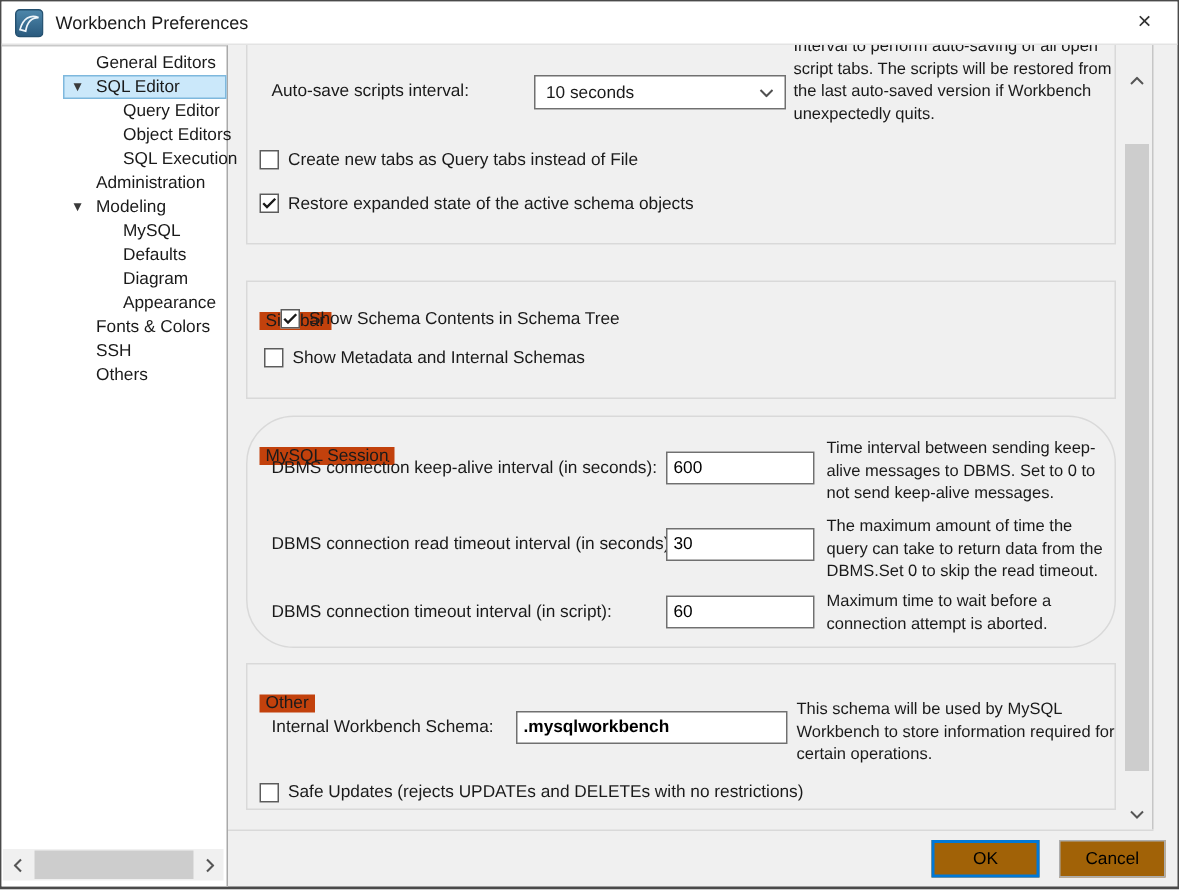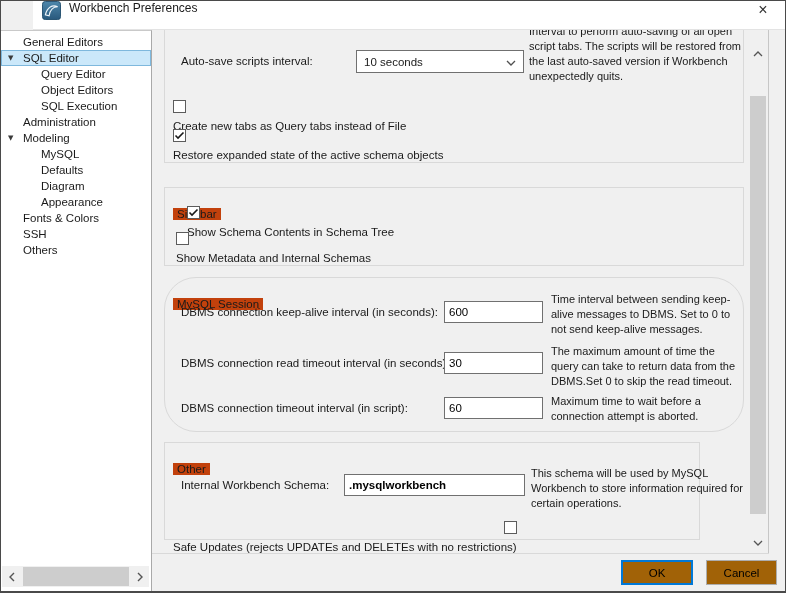--- a/index.html
+++ b/index.html
@@ -5,28 +5,28 @@
   * { box-sizing: border-box; }
   html,body { margin:0; padding:0; }
   body { font-family:"Liberation Sans", sans-serif; }
 
   .win { position:relative; width:786px; height:593px; background:#f0f0f0;
          border:1px solid #4a4a4a; border-bottom-width:2px;
          font-size:11.5px; color:#1a1a1a; overflow:hidden; }
 
   
   .titlebar { position:absolute; top:0; left:0; right:0; height:29px; background:var(--titlebar-bg,#fff);
-              display:flex; align-items:flex-start; padding:0 9px; border-bottom:1px solid #e3e3e3;margin-left:32px; }
+              display:flex; align-items:center; padding:0 9px; border-bottom:1px solid #e3e3e3; }
   .tb-title { margin-left:8px; font-size:12px; }
   .tb-close { margin-left:auto; width:26px; text-align:center; font-size:16px; color:#333; cursor:default; }
 
   
   .sidebar { position:absolute; top:29px; left:0; width:151px; bottom:0; background:var(--sidebar-bg,#fff);
              border-right:1px solid #a9a9a9; border-top:1px solid #c9c9c9; }
-  .tree { padding-top:3px; }
+  .tree { padding-top:3px;margin-left:41px; }
   .ti { position:relative; height:16px; line-height:16px; white-space:nowrap; font-size:11.5px; }
   .ti .exp { position:absolute; left:7px; top:0; font-size:7px; color:#3a3a3a; font-family:"DejaVu Sans", sans-serif; }
   .ti.l1 { padding-left:22px; }
   .ti.l2 { padding-left:40px; }
   .ti.sel { background:var(--selection-bg,#cbe8fa); outline:1px solid var(--selection-border,#7eb8dd); outline-offset:-1px; }
 
   
   .hscroll { position:absolute; left:1px; right:2px; bottom:4px; height:21px; background:#f0f0f0; }
   .hs-btn { position:absolute; top:0; width:19px; height:21px; display:flex; align-items:center; justify-content:center; }
   .hs-left { left:0; } .hs-right { right:0; }
@@ -37,21 +37,21 @@
   .group { position:absolute; border:1px solid #d9d9d9; }
   .glabel { position:absolute; top:-7px; left:8px; background:#c2410c; padding:0 4px; white-space:nowrap;margin-top:27px; }
   .flabel { position:absolute; white-space:nowrap; }
   .help { position:absolute; font-size:11px; line-height:15px; }
   .tinput { position:absolute; height:22px; border:1px solid #707070; background:#fff; font:inherit; font-size:11.5px;
             padding:1px 4px; }
   .select { position:absolute; height:23px; border:1px solid #707070; background:#fff;
             display:flex; align-items:center; padding:0 7px; cursor:default; }
   .select .chev { margin-left:auto; }
 
-  .cb { position:absolute; display:flex; align-items:flex-start; gap:6px; cursor:default;flex-direction:column; }
+  .cb { position:absolute; display:flex; align-items:flex-start; gap:6px; cursor:default; }
   .cb .box { flex:0 0 13px; width:13px; height:13px; border:1px solid #5c5c5c; background:#fff;
              display:flex; align-items:center; justify-content:center; }
   .cb .box svg { display:none; }
   .cb .box.checked svg { display:block; }
   .cb .lbl { line-height:14px; white-space:nowrap; }
 
   
   .vscroll { position:absolute; left:597px; top:15px; width:18px; height:506px; background:#f0f0f0; }
   .vs-btn { position:absolute; left:0; width:18px; height:17px; display:flex; align-items:center; justify-content:center; }
   .vs-up { top:0; } .vs-down { bottom:0; }
@@ -173,21 +173,21 @@
     <div class="help" style="left:399px; top:262px; width:193px;">Time interval between sending keep-alive messages to DBMS. Set to 0 to not send keep-alive messages.</div>
 
     <div class="flabel" style="left:29px; top:327px;">DBMS connection read timeout interval (in seconds):</div>
     <input class="tinput" style="left: 292px; top: 322px; width: 99px;" value="30">
     <div class="help" style="left:399px; top:314px; width:193px;">The maximum amount of time the query can take to return data from the DBMS.Set 0 to skip the read timeout.</div>
 
     <div class="flabel" style="left:29px; top:372px;">DBMS connection timeout interval (in script):</div>
     <input class="tinput" style="left: 292px; top: 367px; width: 99px;" value="60">
     <div class="help" style="left:399px; top:364px; width:193px;">Maximum time to wait before a connection attempt is aborted.</div>
 
-    <div class="group" style="left:12px; top:412px; width:536px; height:98px;text-decoration:underline;">
+    <div class="group" style="left:12px; top:412px; width:580px; height:98px;text-decoration:underline;">
       <span class="glabel">Other</span>
     </div>
 
     <div class="flabel" style="left:29px; top:449px;">Internal Workbench Schema:</div>
     <input class="tinput" style="left: 192px; top: 444px; width: 181px; font-weight: bold;" value=".mysqlworkbench">
     <div class="help" style="left:379px; top:436px; width:213px;">This schema will be used by MySQL Workbench to store information required for certain operations.</div>
 
     <label class="cb" style="left:21px; top:491px;align-items:flex-end;">
       <span class="box">
         

